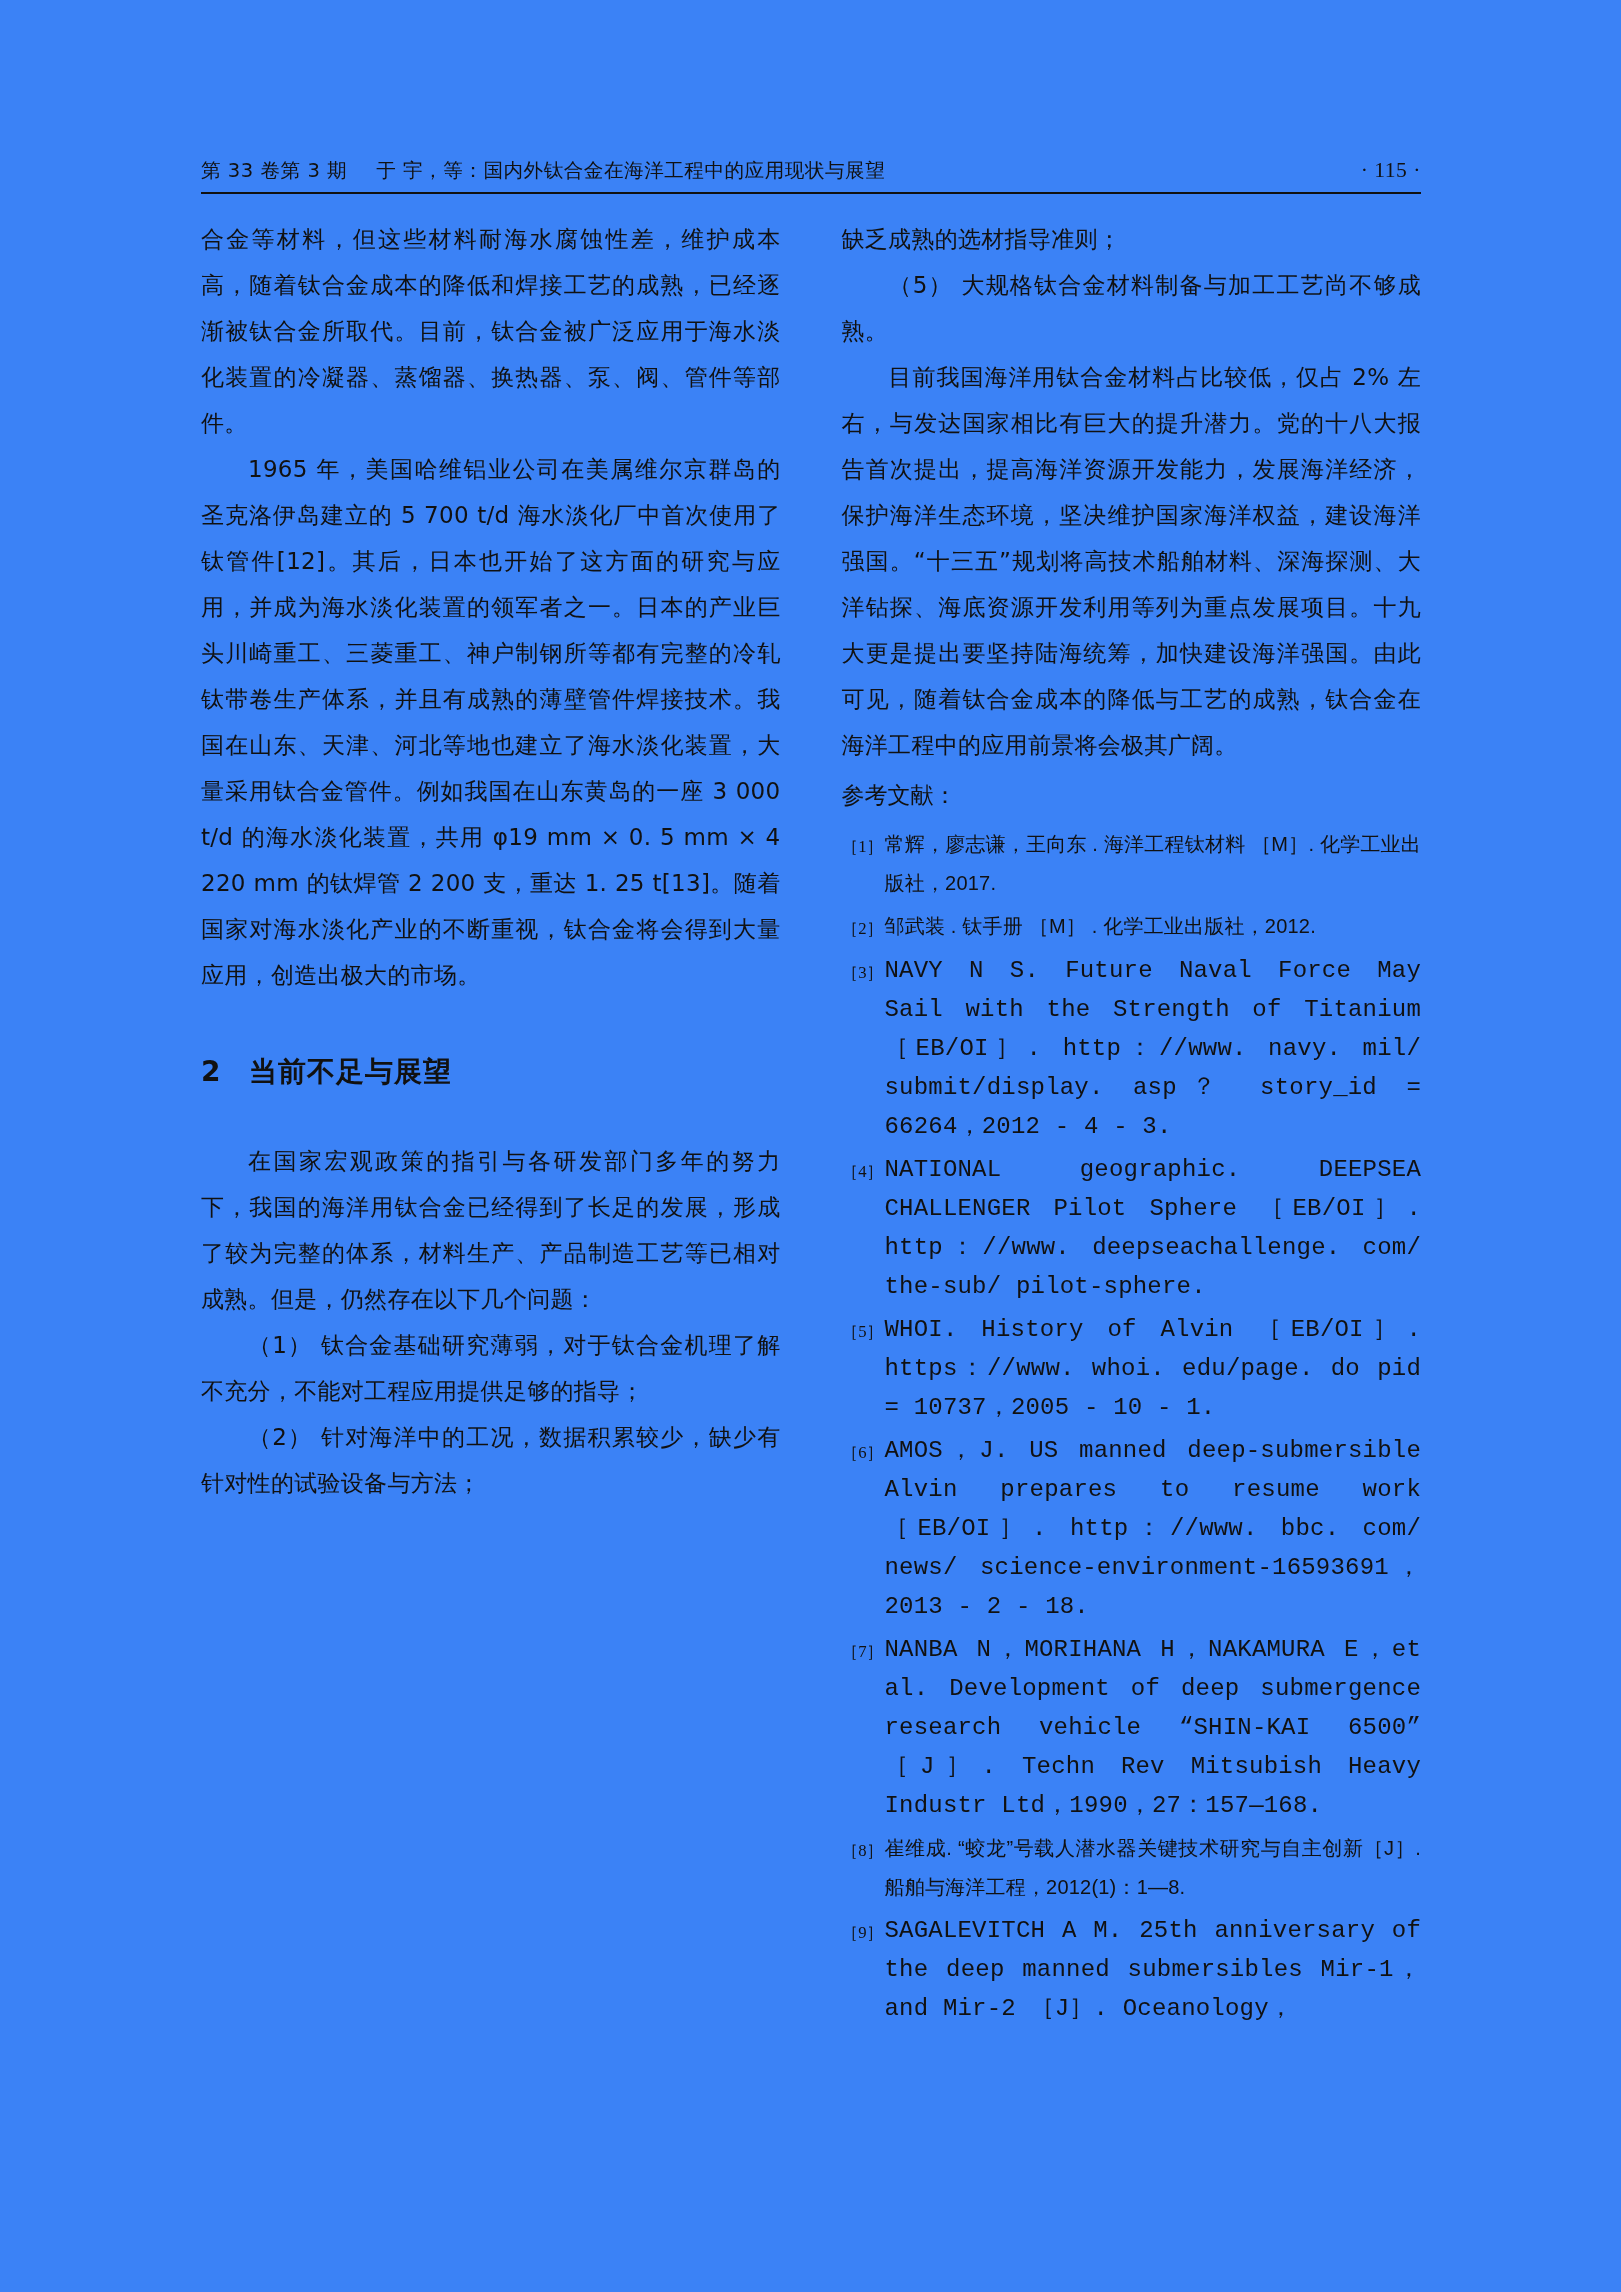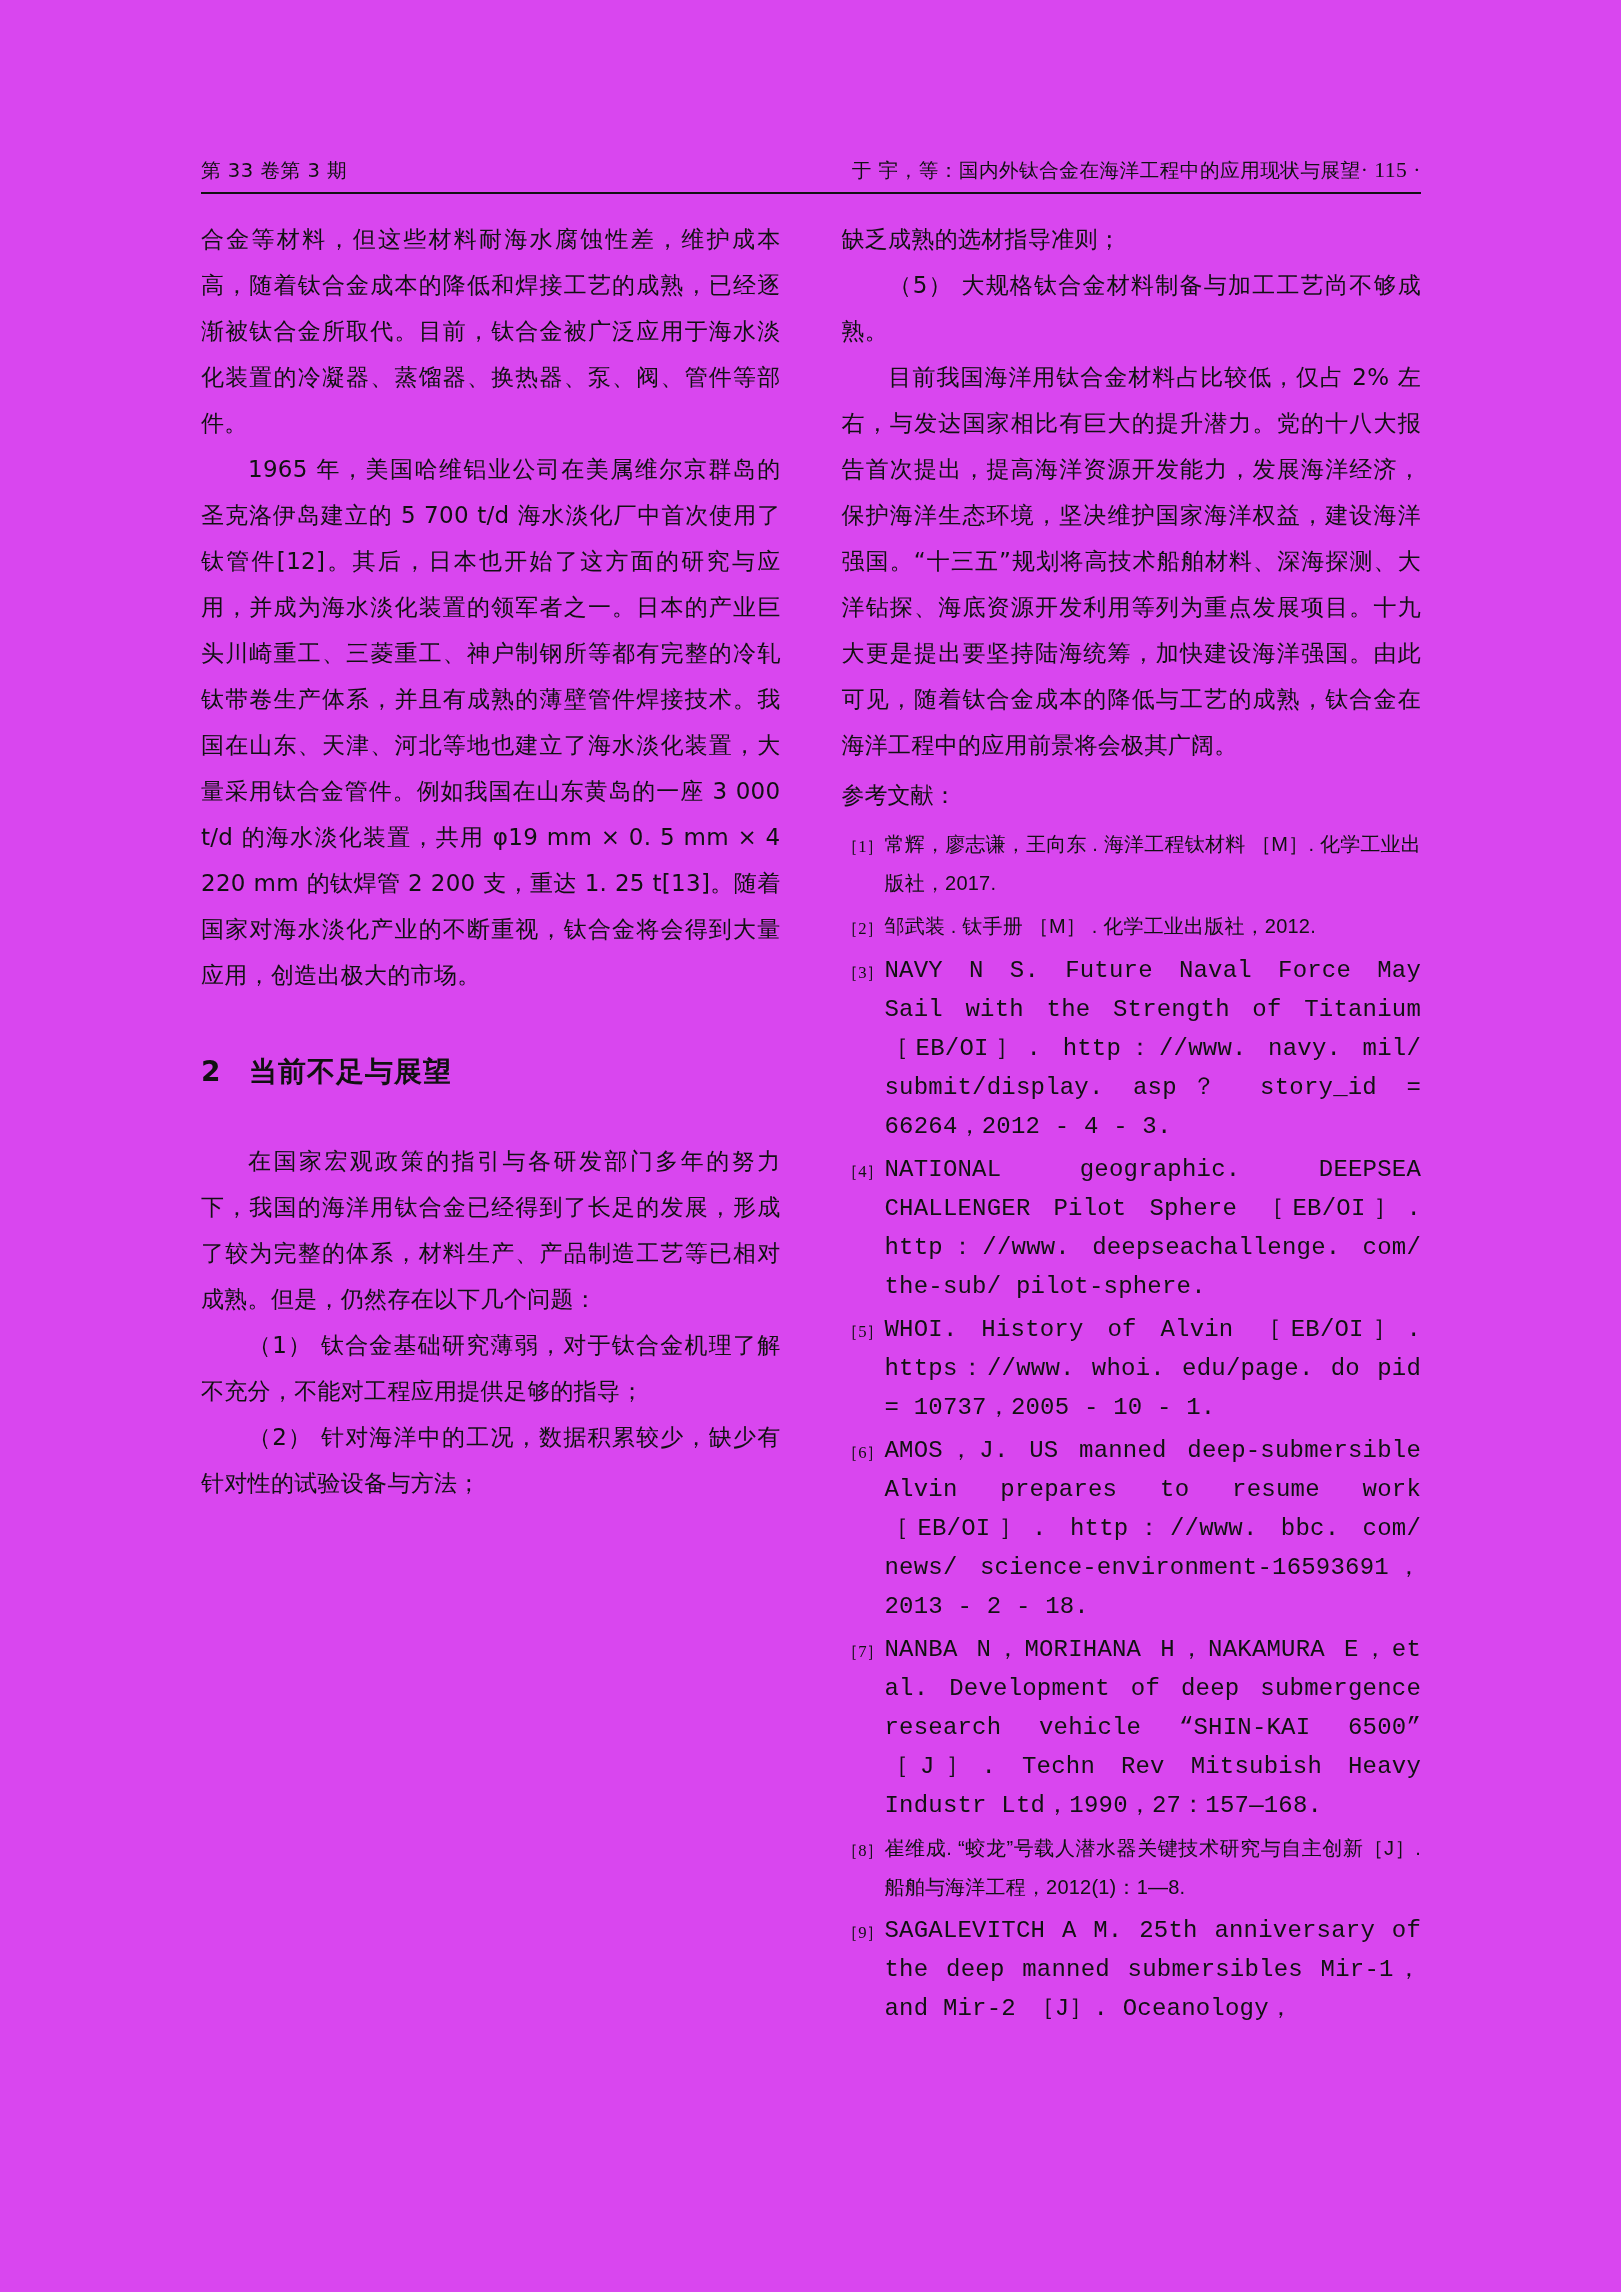--- a/index.html
+++ b/index.html
@@ -12,40 +12,40 @@
     height: 2293px;
     font-family: "Liberation Serif", serif;
     color: #111;
     position: relative;
   }
   .page {
     position: absolute;
     left: 0; top: 0;
     width: 1621px;
     height: 2293px;
-    background: #d946ef;
+    background: #3b82f6;
   }
   .header {
     position: absolute;
     left: 201px;
     top: 157px;
     width: 1220px;
     display: flex;
     align-items: baseline;
     font-size: 20px;
     letter-spacing: 0.5px;
   }
   .header .vol {
     font-family: "DejaVu Sans", sans-serif;
     font-size: 19.6px;
     white-space: nowrap;
   }
   .header .title {
     flex: 1;
-    text-align: right;
+    text-align: left;
     font-family: "DejaVu Sans", sans-serif;
     font-size: 19.6px;
     padding-left: 29px;
   }
   .header .pageno {
     font-family: "Liberation Serif", serif;
     font-size: 21.6px;
     white-space: nowrap;
   }
   .rule {

